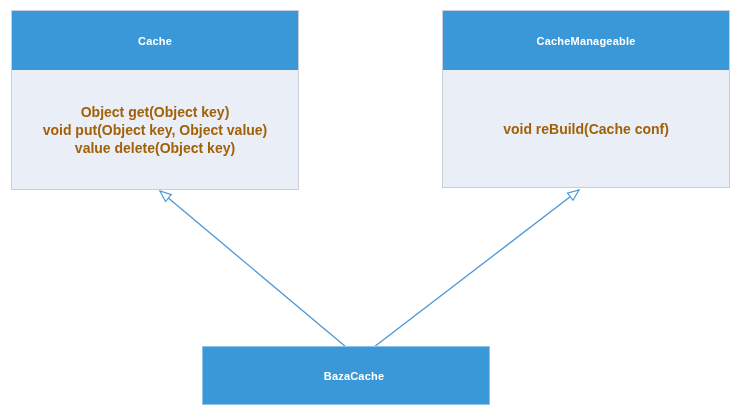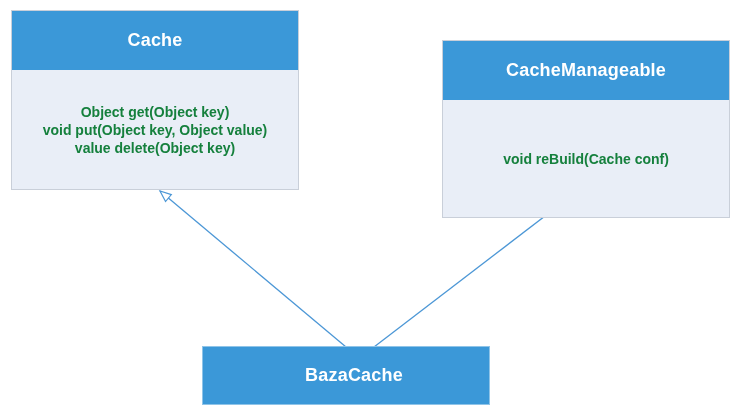--- a/index.html
+++ b/index.html
@@ -36,33 +36,33 @@
     border: 1px solid #c9cfd9;
     background: #e9eef7;
     display: flex;
     flex-direction: column;
   }
   .node-header {
     flex: 0 0 59px;
     background: #3b98d8;
     color: #ffffff;
     font-weight: bold;
-    font-size: 18px;
+    font-size: 11px;
     display: flex;
     align-items: center;
     justify-content: center;
     letter-spacing: 0.2px;
   }
   .node-body {
     flex: 1 1 auto;
     display: flex;
     flex-direction: column;
     align-items: center;
     justify-content: center;
-    color: #15803d;
+    color: #a16207;
     font-weight: bold;
     font-size: 14px;
     line-height: 18px;
     text-align: center;
   }
   .node-solid {
     background: #3b98d8;
     border-color: #8fc4e8;
   }
   .node-solid .node-header {
@@ -87,21 +87,21 @@
 
   <div class="node" style="left:11px; top:10px; width:288px; height:180px;">
     <div class="node-header">Cache</div>
     <div class="node-body">
       <div class="method-line">Object get(Object key)</div>
       <div class="method-line">void put(Object key, Object value)</div>
       <div class="method-line">value delete(Object key)</div>
     </div>
   </div>
 
-  <div class="node" style="left:442px; top:10px; width:288px; height:178px;margin-top:30px;">
+  <div class="node" style="left:442px; top:10px; width:288px; height:178px;">
     <div class="node-header">CacheManageable</div>
     <div class="node-body">
       <div class="method-line">void reBuild(Cache conf)</div>
     </div>
   </div>
 
   <div class="node node-solid" style="left:202px; top:346px; width:288px; height:59px;">
     <div class="node-header">BazaCache</div>
   </div>
 

